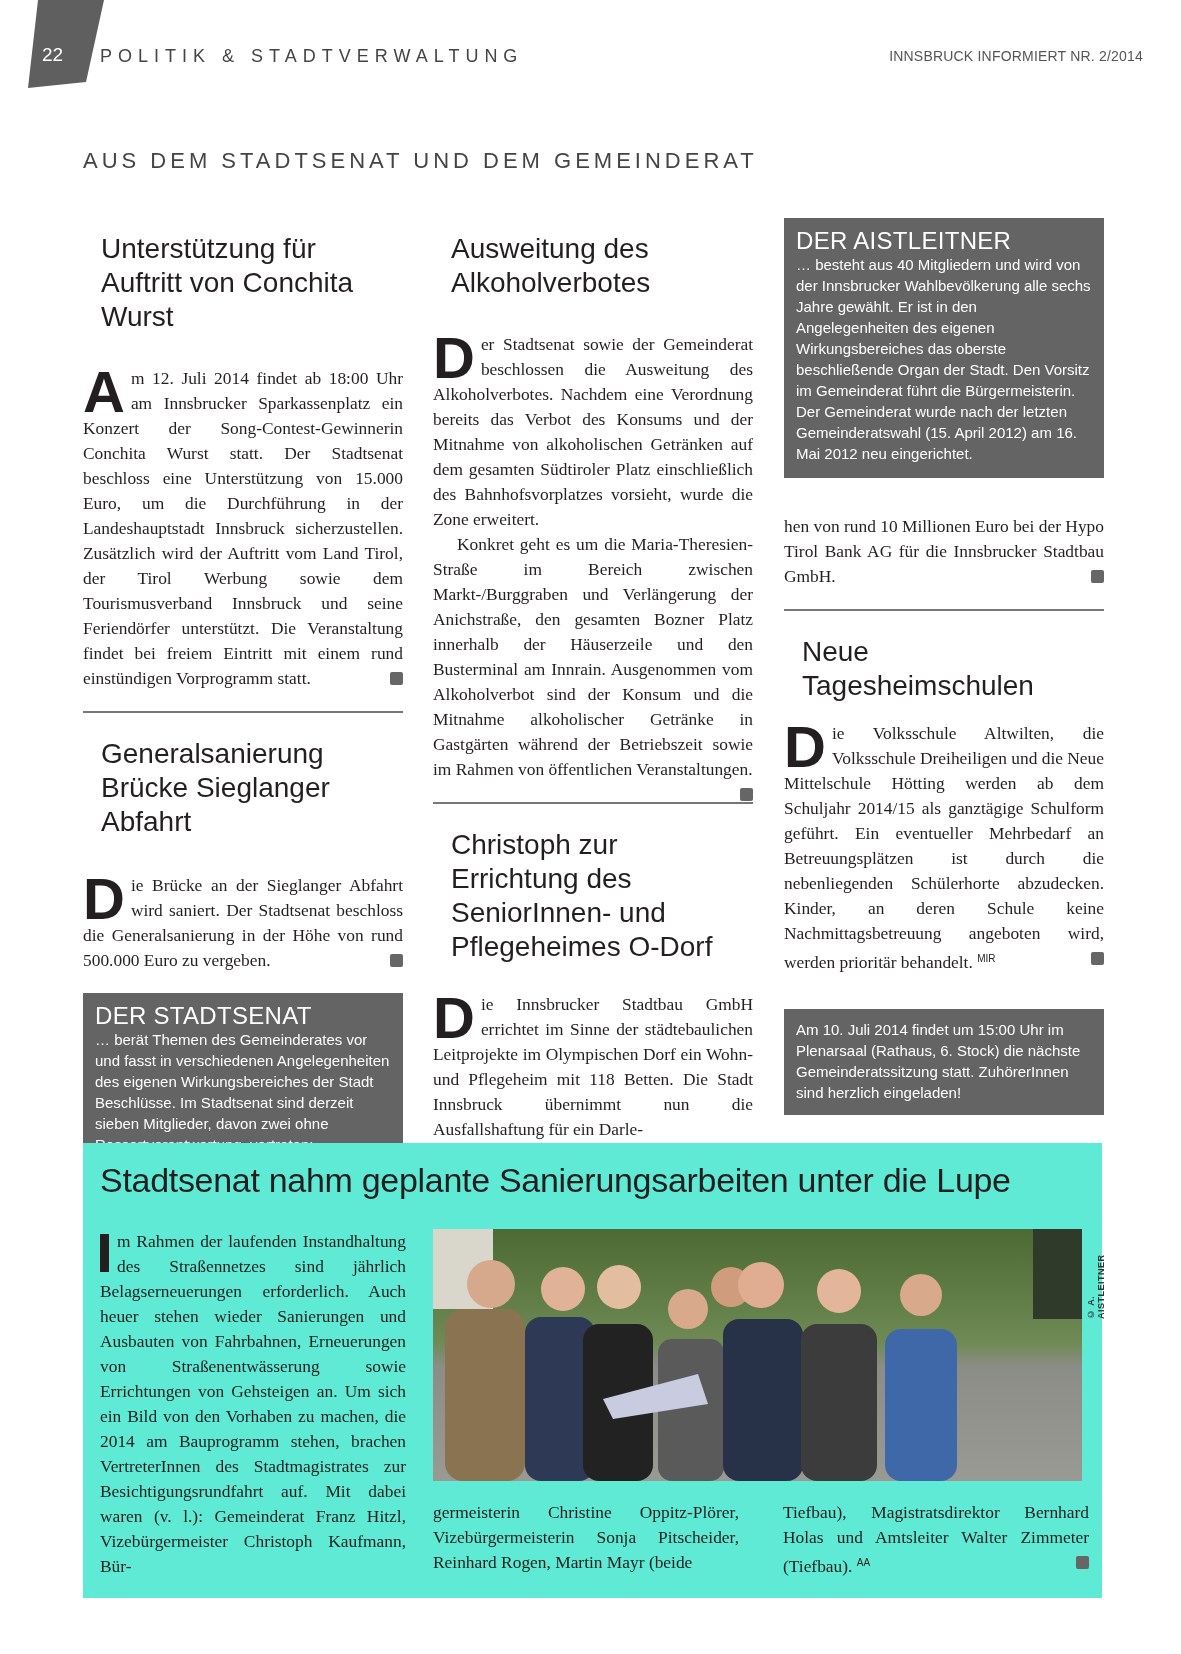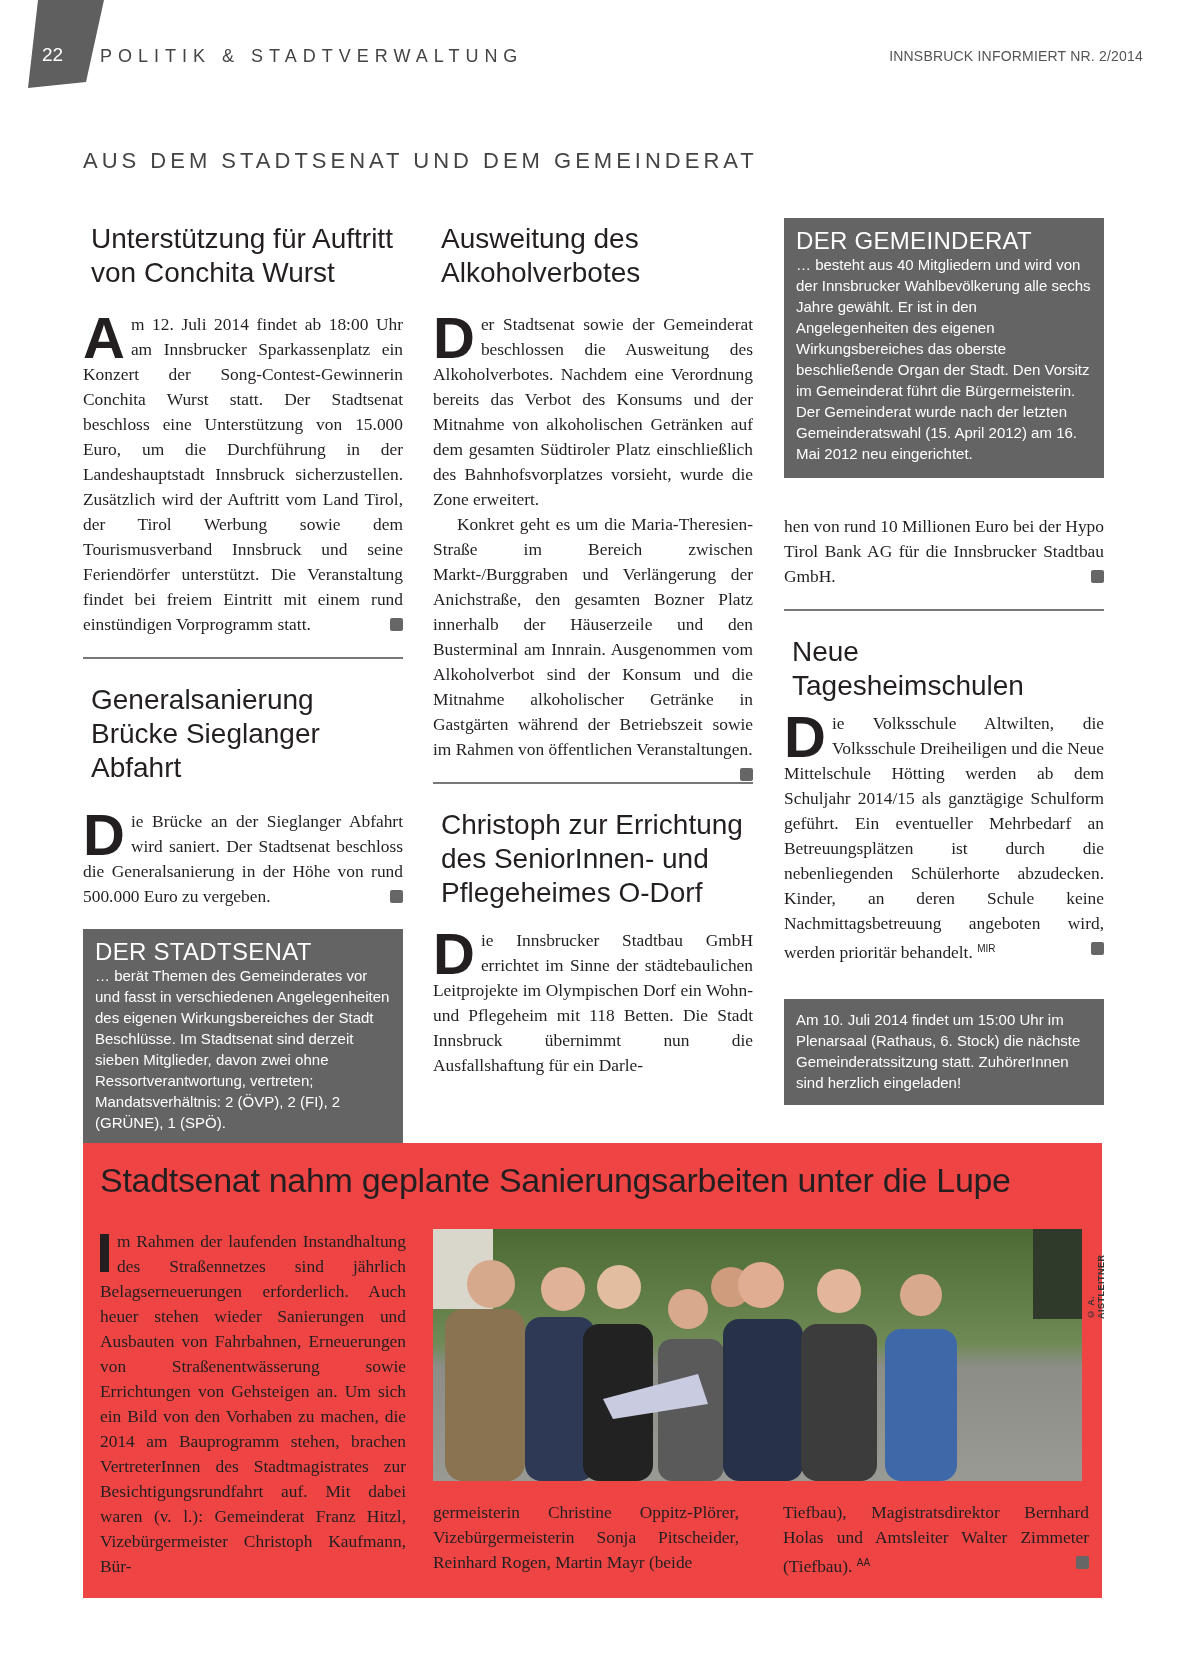--- a/index.html
+++ b/index.html
@@ -24,21 +24,21 @@
   }
   .kicker {
     position: absolute; left: 83px; top: 148px; font-size: 22px; letter-spacing: 4px;
     color: #444; font-family: "Liberation Sans", sans-serif; text-align: right;
   }
   .col { position: absolute; width: 320px; }
   .col1 { left: 83px; top: 214px; }
   .col2 { left: 433px; top: 214px; }
   .col3 { left: 784px; top: 218px; }
   h2 {
-    margin: 8px; font-family: "Liberation Sans", sans-serif; font-weight: normal;
+    margin: 18px; font-family: "Liberation Sans", sans-serif; font-weight: normal;
     font-size: 28px; line-height: 34px; color: #231f20;
   }
   p.body {
     margin: 0; font-size: 17.4px; line-height: 25px; text-align: justify; hyphens: manual;
   }
   p.body.indent { text-indent: 24px; }
   .dropcap {
     float: left; font-family: "Liberation Sans", sans-serif; font-weight: bold;
     font-size: 58px; line-height: 46px; margin: 3px 6px 0 0; color: #231f20;
   }
@@ -48,21 +48,21 @@
   }
   .rule { height: 2px; background: #777; margin: 20px 0 24px 0; }
   .infobox {
     background: #646464; color: #fff; font-family: "Liberation Sans", sans-serif;
     padding: 10px 12px 12px 12px;
   }
   .infobox .ib-title { font-size: 24px; line-height: 26px; letter-spacing: 0.3px; }
   .infobox .ib-text { font-size: 15px; line-height: 21px; }
   .feature {
     position: absolute; left: 83px; top: 1143px; width: 1019px; height: 455px;
-    background: #ef4444;
+    background: #5eead4;
   }
   .feature h1 {
     position: absolute; left: 17px; top: 18px; margin: 0; font-weight: normal;
     font-family: "Liberation Sans", sans-serif; font-size: 34px; color: #231f20;
     letter-spacing: -0.3px;
   }
   .fcol { position: absolute; width: 306px; }
   .fcol1 { left: 17px; top: 86px; }
   .fcol2 { left: 350px; top: 357px; }
   .fcol3 { left: 700px; top: 357px; }
@@ -134,21 +134,21 @@
     <h2>Christoph zur Errichtung des SeniorInnen- und Pflegeheimes O-Dorf</h2>
     <div style="height:10px"></div>
     <p class="body">
       <span class="dropcap">D</span><span>ie Innsbrucker Stadtbau GmbH errichtet im Sinne der städtebaulichen Leitprojekte im Olympischen Dorf ein Wohn- und Pflegeheim mit 118 Betten. Die Stadt Innsbruck übernimmt nun die Ausfallshaftung für ein Darle-</span>
     </p>
   </div>
 </div>
 
 <div class="col col3">
   <div class="infobox" style="padding-bottom:14px">
-    <div class="ib-title">DER GEMEINDERAT</div>
+    <div class="ib-title">DER AISTLEITNER</div>
     <div class="ib-text">… besteht aus 40 Mitgliedern und wird von der Innsbrucker Wahlbevölkerung alle sechs Jahre gewählt. Er ist in den Angelegenheiten des eigenen Wirkungsbereiches das oberste beschließende Organ der Stadt. Den Vorsitz im Gemeinderat führt die Bürgermeisterin. Der Gemeinderat wurde nach der letzten Gemeinderatswahl (15. April 2012) am 16. Mai 2012 neu eingerichtet.</div>
   </div>
   <div style="height:36px"></div>
   <p class="body">
     <span>hen von rund 10 Millionen Euro bei der Hypo Tirol Bank AG für die Innsbrucker Stadtbau GmbH.</span>
     <span class="endmark"></span>
   </p>
   <div class="rule"></div>
   <div>
     <h2>Neue Tagesheimschulen</h2>

